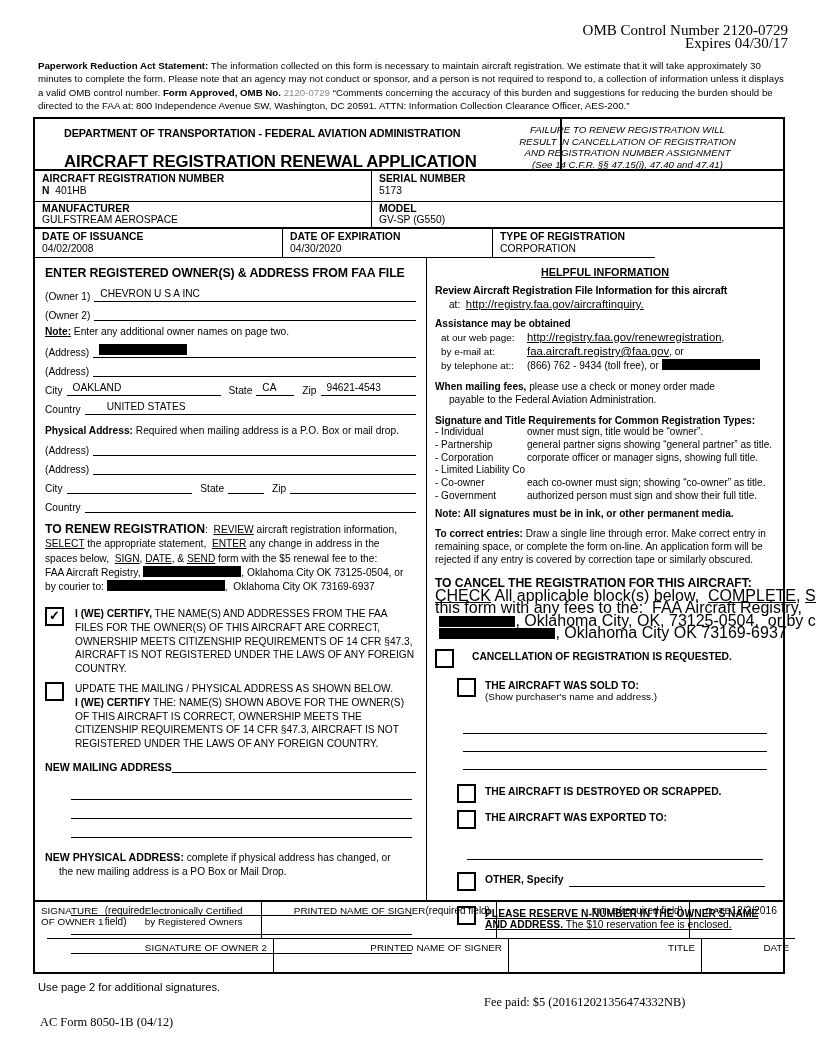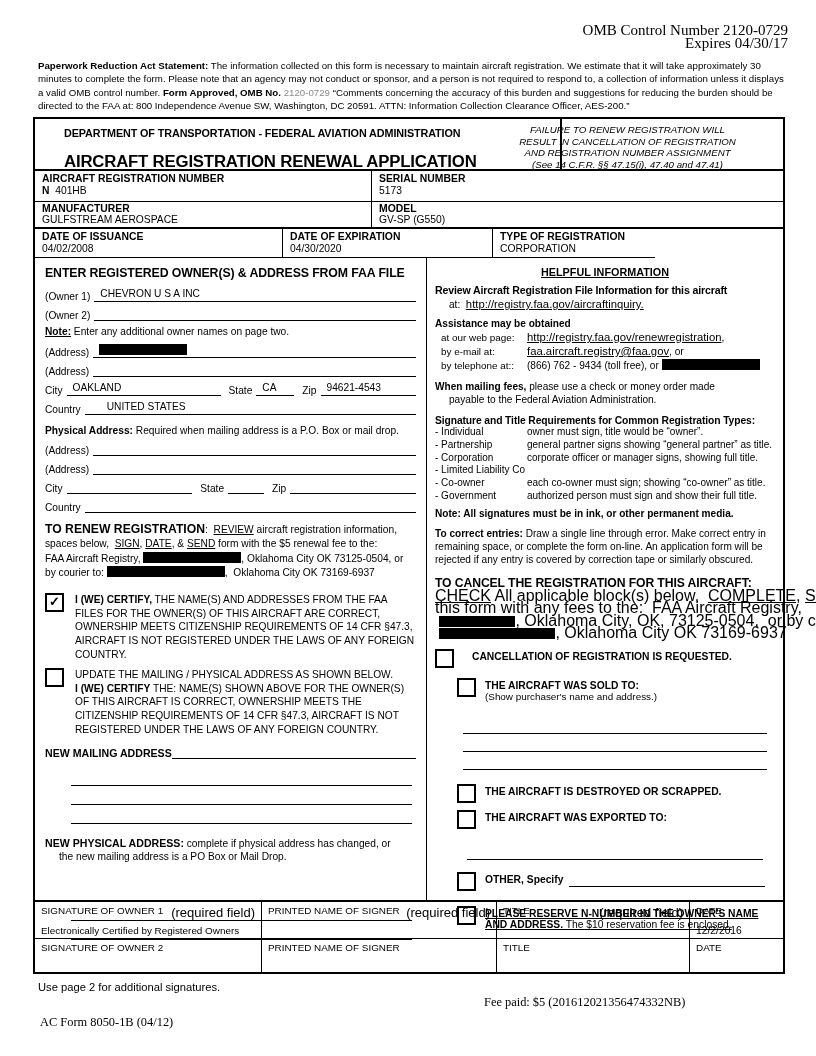--- a/index.html
+++ b/index.html
@@ -88,29 +88,29 @@
   .ccb.ind { margin-left:22px; }
   .sub { font-weight:normal; font-size:9.9px; }
   .sold-blanks { margin:14px 8px 0 28px; }
   .sold-blanks .blank { height:17px; }
   .exp-line { margin:12px 12px 0 32px; }
   .oth-fill { flex:1; border-bottom:1px solid #000; margin:0 10px 0 6px; min-height:14px; }
   .res-l2 { font-weight:normal; }
 
   
   .row-sig1 { left:0; top:781px; width:748px; height:38px; border-top:2px solid #000; }
-  .row-sig2 { left:0; top:819px; width:748px; height:34px; border-top:1px solid #000; }
+  .row-sig2 { left:12px; top:819px; width:748px; height:34px; border-top:1px solid #000; }
   .sig-cell { position:absolute; top:0; bottom:0; box-sizing:border-box; padding:3px 6px 2px 6px;
-              font-size:9.9px; display:flex; flex-direction:column; justify-content:space-between; }
+              font-size:9.9px; display:flex; flex-direction:row; justify-content:flex-end; }
   .sc1 { left:0; width:227px; border-right:1px solid #000; }
   .sc2 { left:227px; width:235px; border-right:1px solid #000; }
   .sc3 { left:462px; width:193px; border-right:1px solid #000; }
   .sc4 { left:655px; width:93px; }
   .lblrow { display:flex; justify-content:space-between; }
-  .req { font-size:13px; }
+  .req { font-size:10px; }
 
   .page2note { left:38px; top:981px; font-size:11.2px; }
   .feepaid { left:484px; top:995px; font-family:"Liberation Serif",serif; font-size:12.4px; }
   .formnum { left:40px; top:1015px; font-family:"Liberation Serif",serif; font-size:12.4px; }
 </style>
 </head>
 <body>
 
 <div class="page">
 
@@ -225,20 +225,21 @@
         <span class="lb" style="padding-left:8px;">Zip</span>
         <span class="fl"></span>
       </div>
       <div class="frow">
         <span class="lb">Country</span>
         <span class="fl"></span>
       </div>
 
       <div class="rblock">
         <div class="rline"><span class="rbig">TO RENEW REGISTRATION</span><span>:  </span><span class="ru">REVIEW</span><span> aircraft registration information,</span></div>
+        <div class="rline"><span class="ru">SELECT</span><span> the appropriate statement,  </span><span class="ru">ENTER</span><span> any change in address in the</span></div>
         <div class="rline"><span>spaces below,  </span><span class="ru">SIGN</span><span>, </span><span class="ru">DATE</span><span>, &amp; </span><span class="ru">SEND</span><span> form with the $5 renewal fee to the:</span></div>
         <div class="rline"><span>FAA Aircraft Registry, </span><span class="redact" style="width: 98px;"></span><span>, Oklahoma City OK 73125-0504, or</span></div>
         <div class="rline"><span>by courier to: </span><span class="redact" style="width: 118px;"></span><span>,  Oklahoma City OK 73169-6937</span></div>
       </div>
 
       <div class="cbrow certbox">
         <div class="cb"><span>✓</span></div>
         <div class="certtext"><span class="b">I (WE) CERTIFY,</span><span> THE NAME(S) AND ADDRESSES FROM THE FAA FILES FOR THE OWNER(S) OF THIS AIRCRAFT ARE CORRECT, OWNERSHIP MEETS CITIZENSHIP REQUIREMENTS OF 14 CFR §47.3, AIRCRAFT IS NOT REGISTERED UNDER THE LAWS OF ANY FOREIGN COUNTRY.</span></div>
       </div>
 

